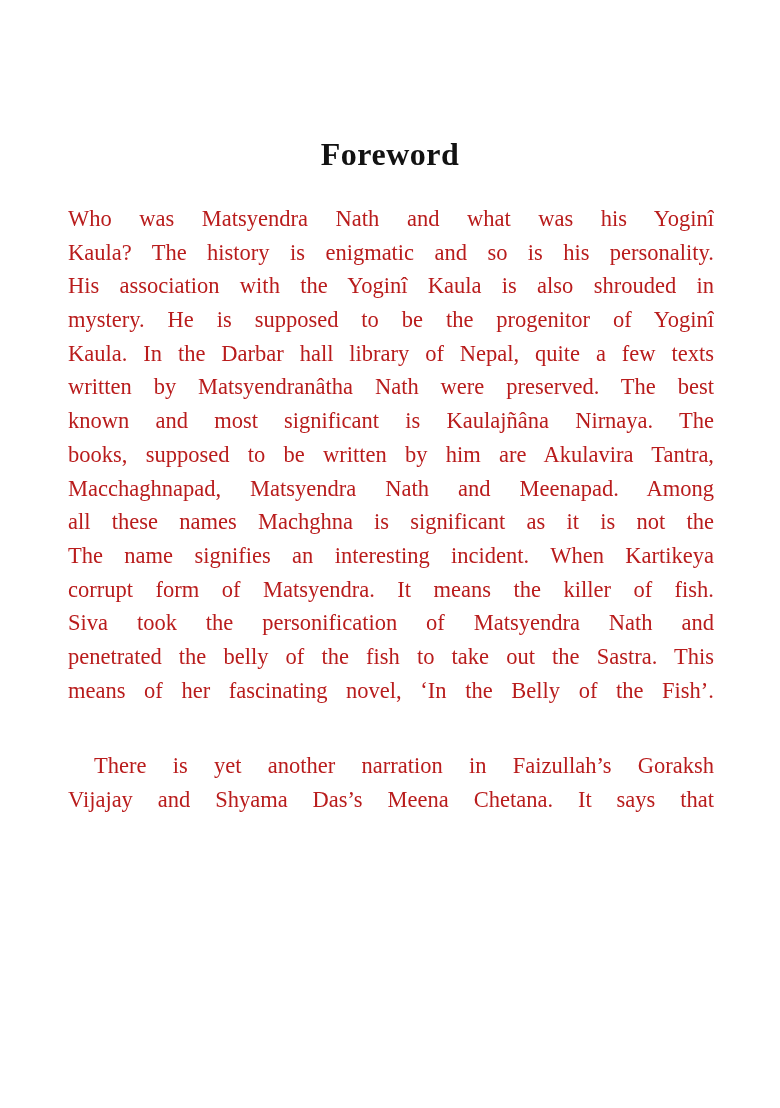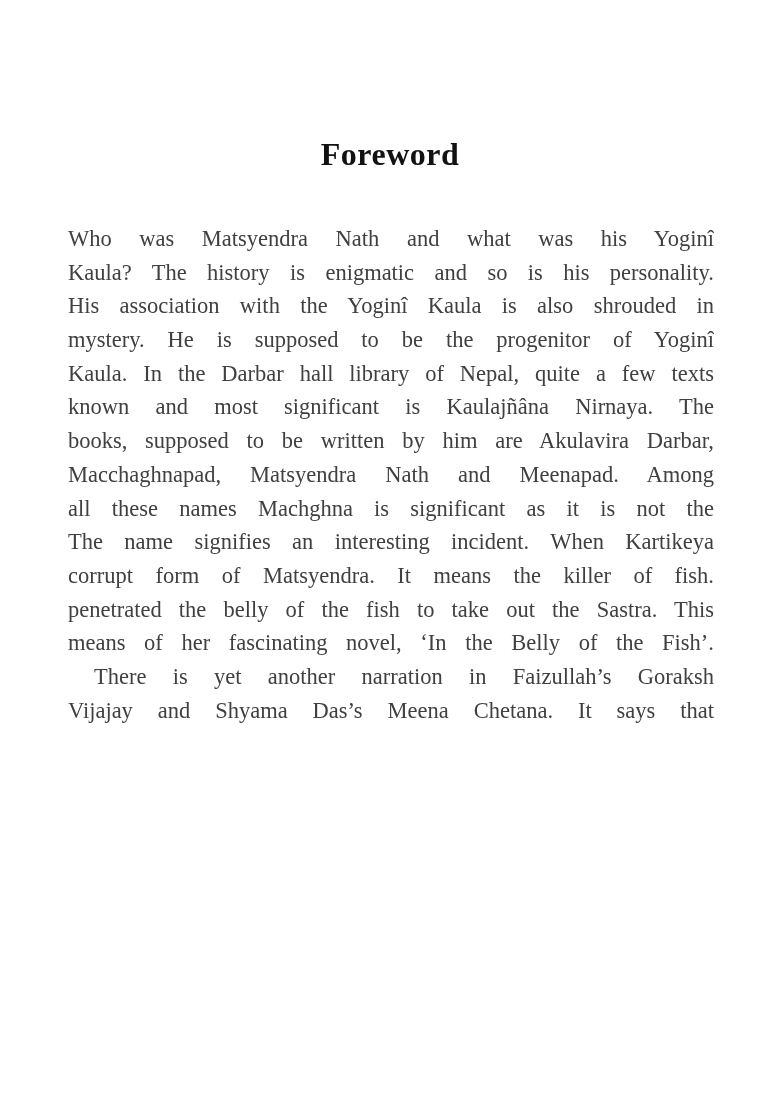--- a/index.html
+++ b/index.html
@@ -23,52 +23,55 @@
     margin: 0;
     text-align: center;
     font-size: 32px;
     font-weight: 700;
     letter-spacing: 0.5px;
     color: #121212;
   }
   .body-text {
     position: absolute;
     left: 68px;
-    top: 222px;
+    top: 202px;
     width: 646px;
-    color: #404040;
+    color: #b91c1c;
     font-size: 22.5px;
   }
   .line {
     height: 33.7px;
     line-height: 33.7px;
     text-align: justify;
     -moz-text-align-last: justify;
     text-align-last: justify;
     overflow: hidden;
   }
   .line.indent {
     text-indent: 26px;
+    margin-top: 42px;
   }
 </style>
 </head>
 <body>
 
 <div class="page">
   <h1 class="heading">Foreword</h1>
   <div class="body-text" id="text-body">
       <div class="line">Who was Matsyendra Nath and what was his Yoginî</div>
       <div class="line">Kaula? The history is enigmatic and so is his personality.</div>
       <div class="line">His association with the Yoginî Kaula is also shrouded in</div>
       <div class="line">mystery. He is supposed to be the progenitor of Yoginî</div>
       <div class="line">Kaula. In the Darbar hall library of Nepal, quite a few texts</div>
+      <div class="line">written by Matsyendranâtha Nath were preserved. The best</div>
       <div class="line">known and most significant is Kaulajñâna Nirnaya. The</div>
-      <div class="line">books, supposed to be written by him are Akulavira Darbar,</div>
+      <div class="line">books, supposed to be written by him are Akulavira Tantra,</div>
       <div class="line">Macchaghnapad, Matsyendra Nath and Meenapad. Among</div>
       <div class="line">all these names Machghna is significant as it is not the</div>
       <div class="line">The name signifies an interesting incident. When Kartikeya</div>
       <div class="line">corrupt form of Matsyendra. It means the killer of fish.</div>
+      <div class="line">Siva took the personification of Matsyendra Nath and</div>
       <div class="line">penetrated the belly of the fish to take out the Sastra. This</div>
       <div class="line">means of her fascinating novel, ‘In the Belly of the Fish’.</div>
       <div class="line indent">There is yet another narration in Faizullah’s Goraksh</div>
       <div class="line">Vijajay and Shyama Das’s Meena Chetana. It says that</div>
     </div>
 </div>
 
 </body></html>

